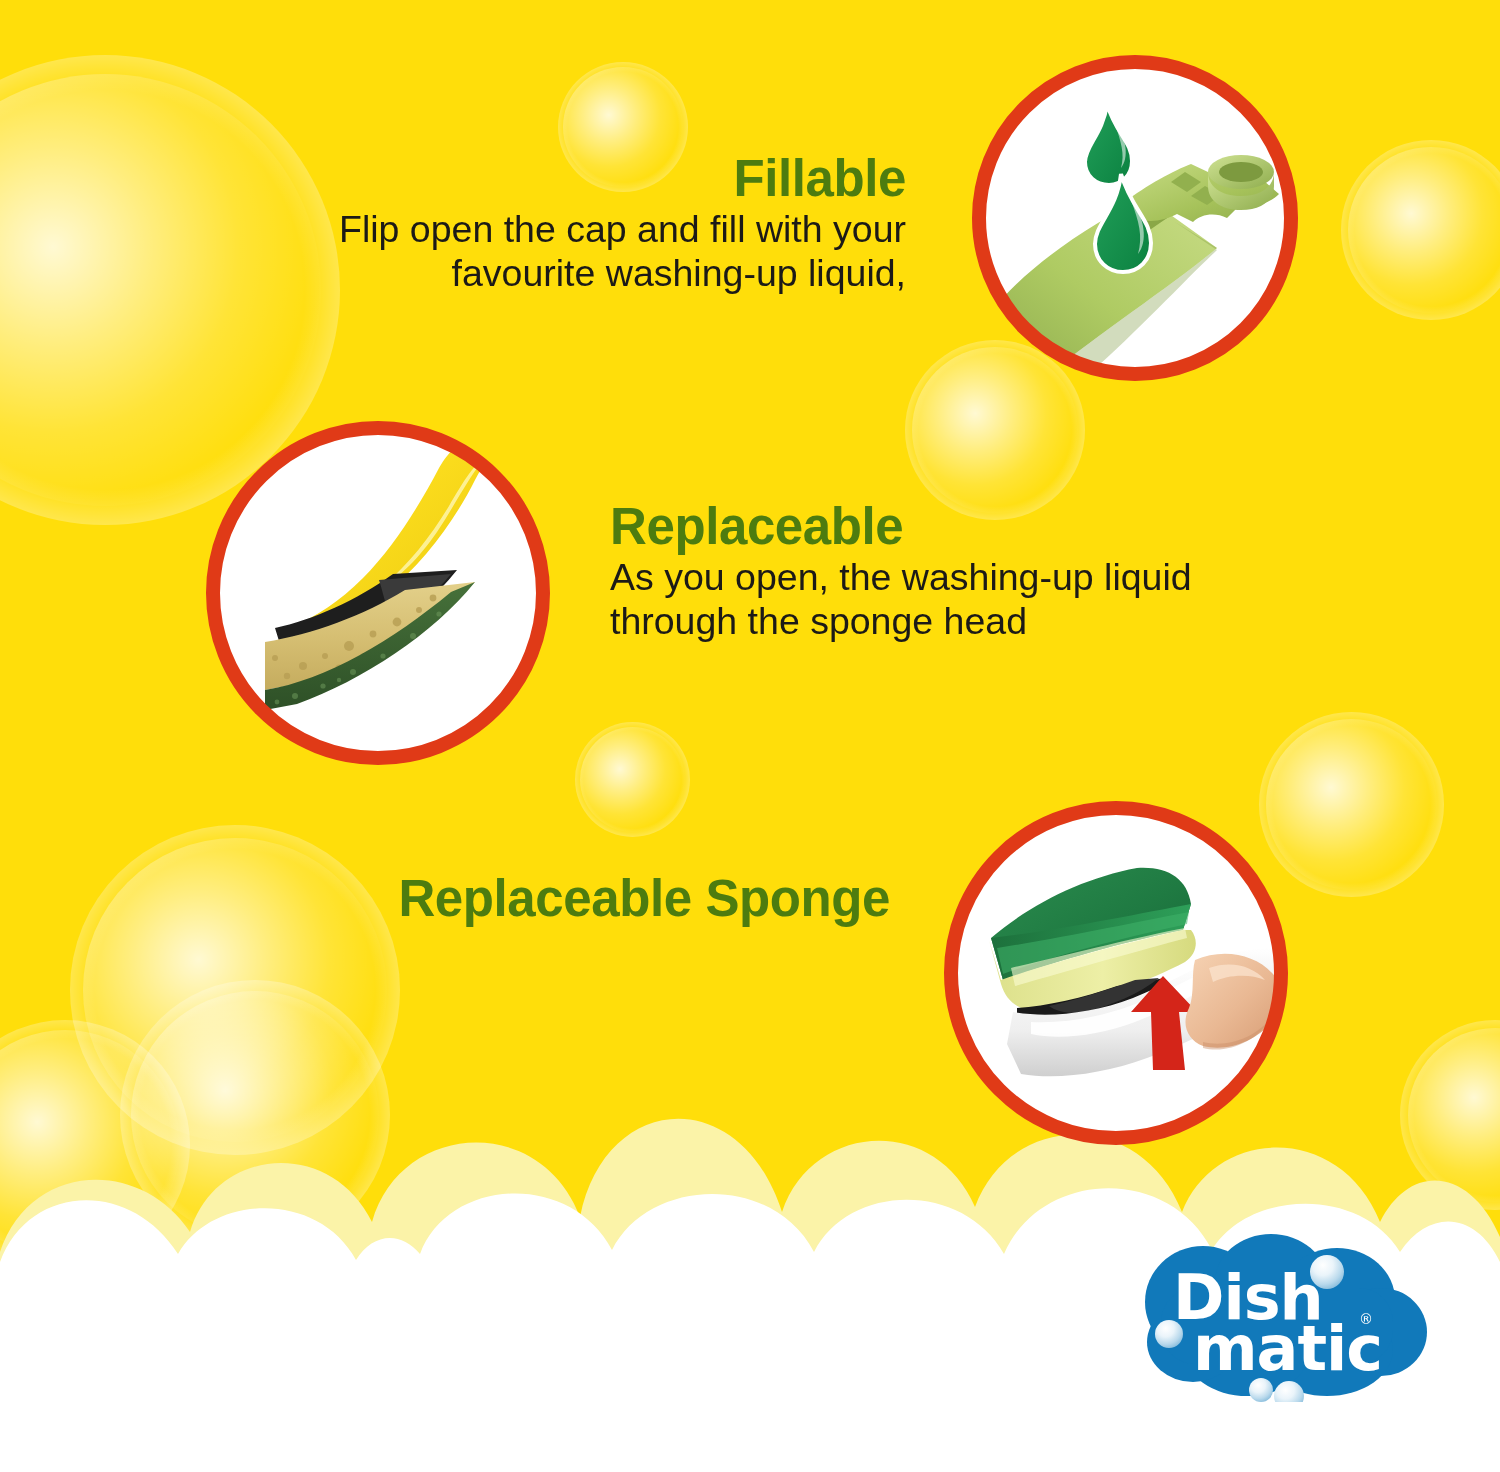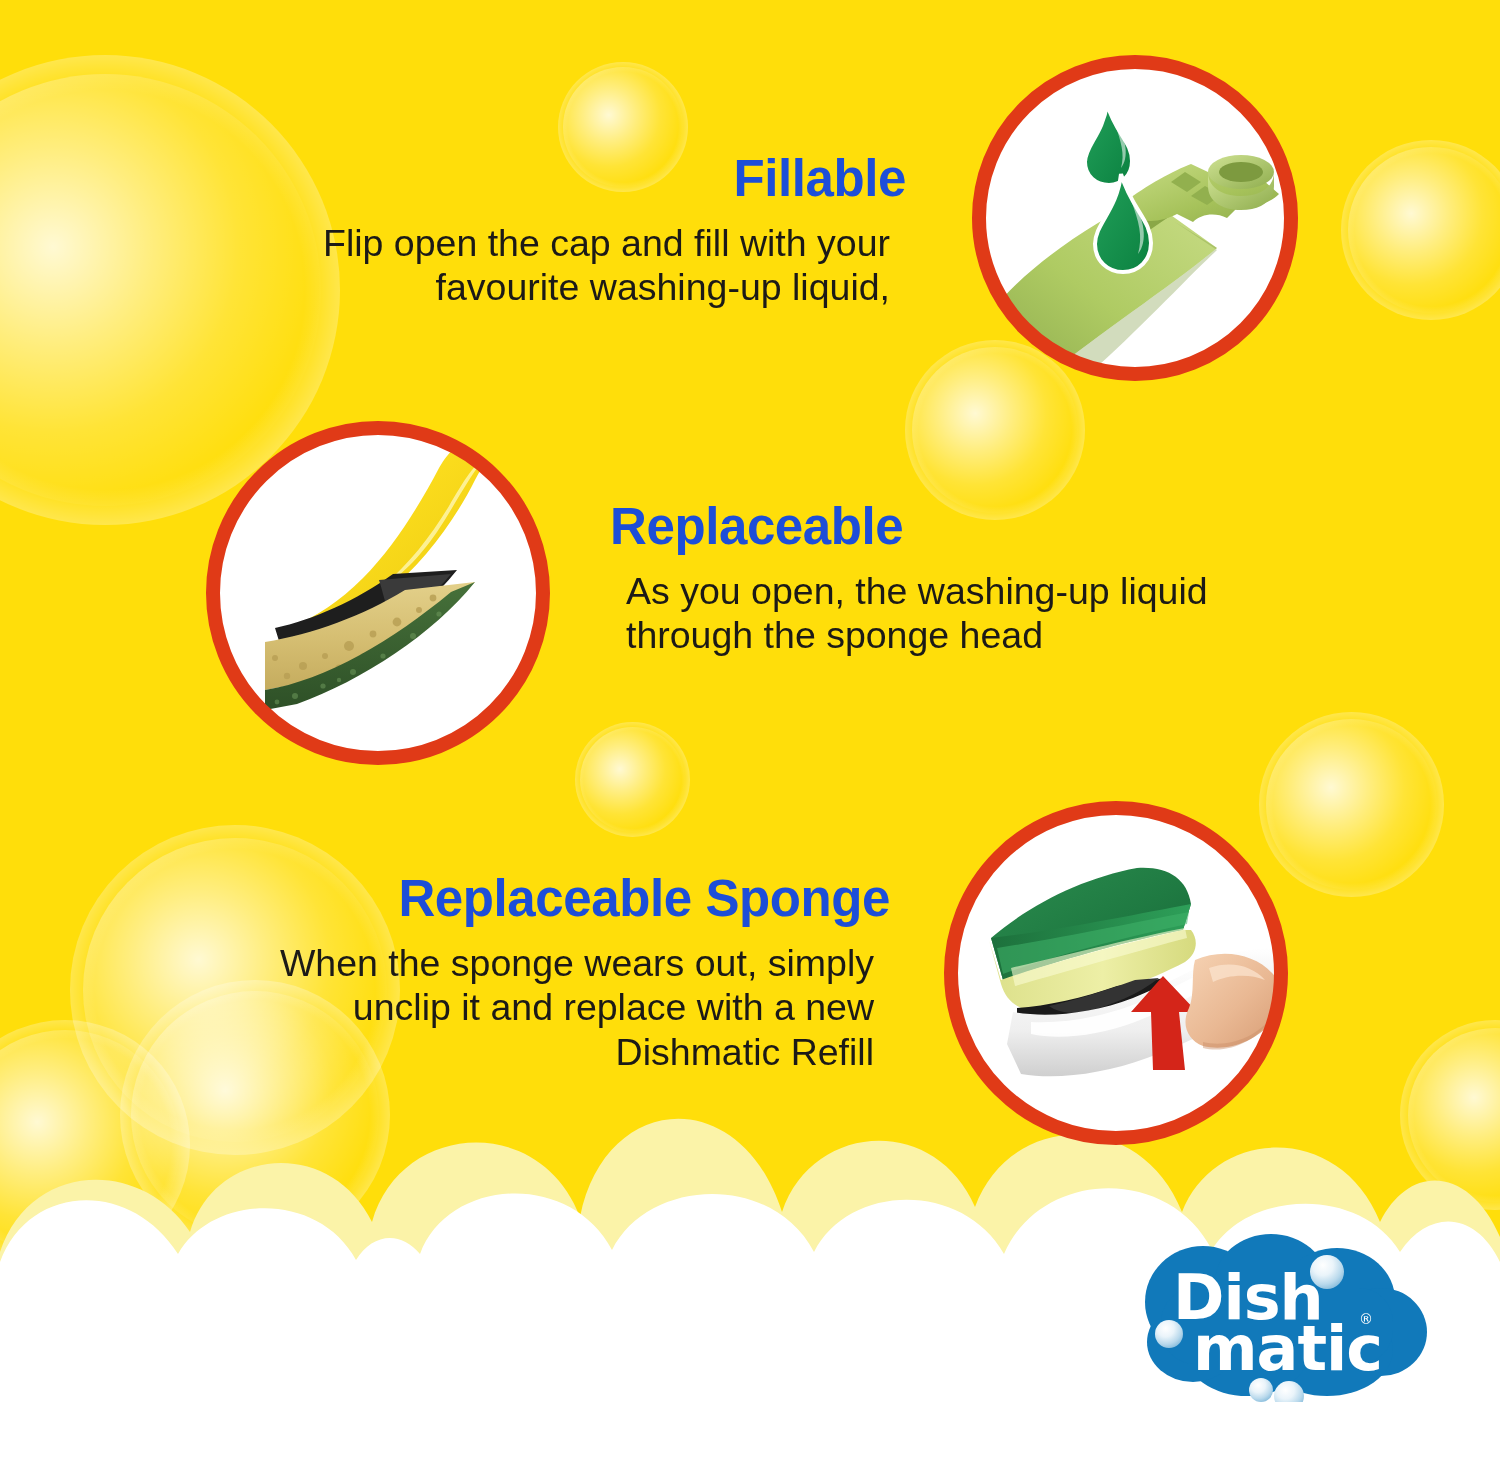--- a/index.html
+++ b/index.html
@@ -68,33 +68,33 @@
     border-radius: 50%;
     box-sizing: border-box;
     border: 14px solid #E03A17;
   }
 
   
   .feature-text {
     position: absolute;
   }
   .feature-title {
-    color: #1d4ed8;
+    color: #4d7c0f;
     font-weight: bold;
     font-size: 51px;
     line-height: 1.04;
     letter-spacing: -0.4px;
     margin: 0 0 2px 0;
     white-space: nowrap;
   }
   .feature-body {
     color: #1C1A17;
     font-size: 37.5px;
     line-height: 1.18;
-    margin: 16px;
+    margin: 0;
   }
   .ta-right { text-align: right; }
   .ta-left  { text-align: left; }
 
   
   .logo {
     position: absolute;
     left: 1131px;
     top: 1224px;
     width: 300px;
@@ -437,25 +437,20 @@
       <path fill="#FBE3CE" opacity="0.75" d="M258,160
             C 280,152 302,158 314,172 C 300,166 278,166 262,174 Z"></path>
       <path fill="#C98F68" opacity="0.45" d="M252,234
             C 276,240 304,230 320,210 C 306,234 276,246 252,240 Z"></path>
     </svg>
   </div>
   <div class="circle-ring" style="left:944px; top:801px; width:344px; height:344px;"></div>
 
   <div class="feature-text ta-right" style="left:180px; top:872px; width:710px;">
     <div class="feature-title">Replaceable Sponge</div>
-    <div class="feature-body">
-      <div>When the sponge wears out, simply</div>
-      <div>unclip it and replace with a new</div>
-      <div>Dishmatic Refill</div>
-    </div>
   </div>
 
   <div class="logo">
     <svg viewBox="0 0 300 178" width="300" height="178">
       <defs>
         <radialGradient id="bub" cx="38%" cy="30%" r="72%">
           <stop offset="0%" stop-color="#FFFFFF"></stop>
           <stop offset="42%" stop-color="#EAF4FA"></stop>
           <stop offset="78%" stop-color="#B9D9EC"></stop>
           <stop offset="100%" stop-color="#8EC0DE"></stop>

